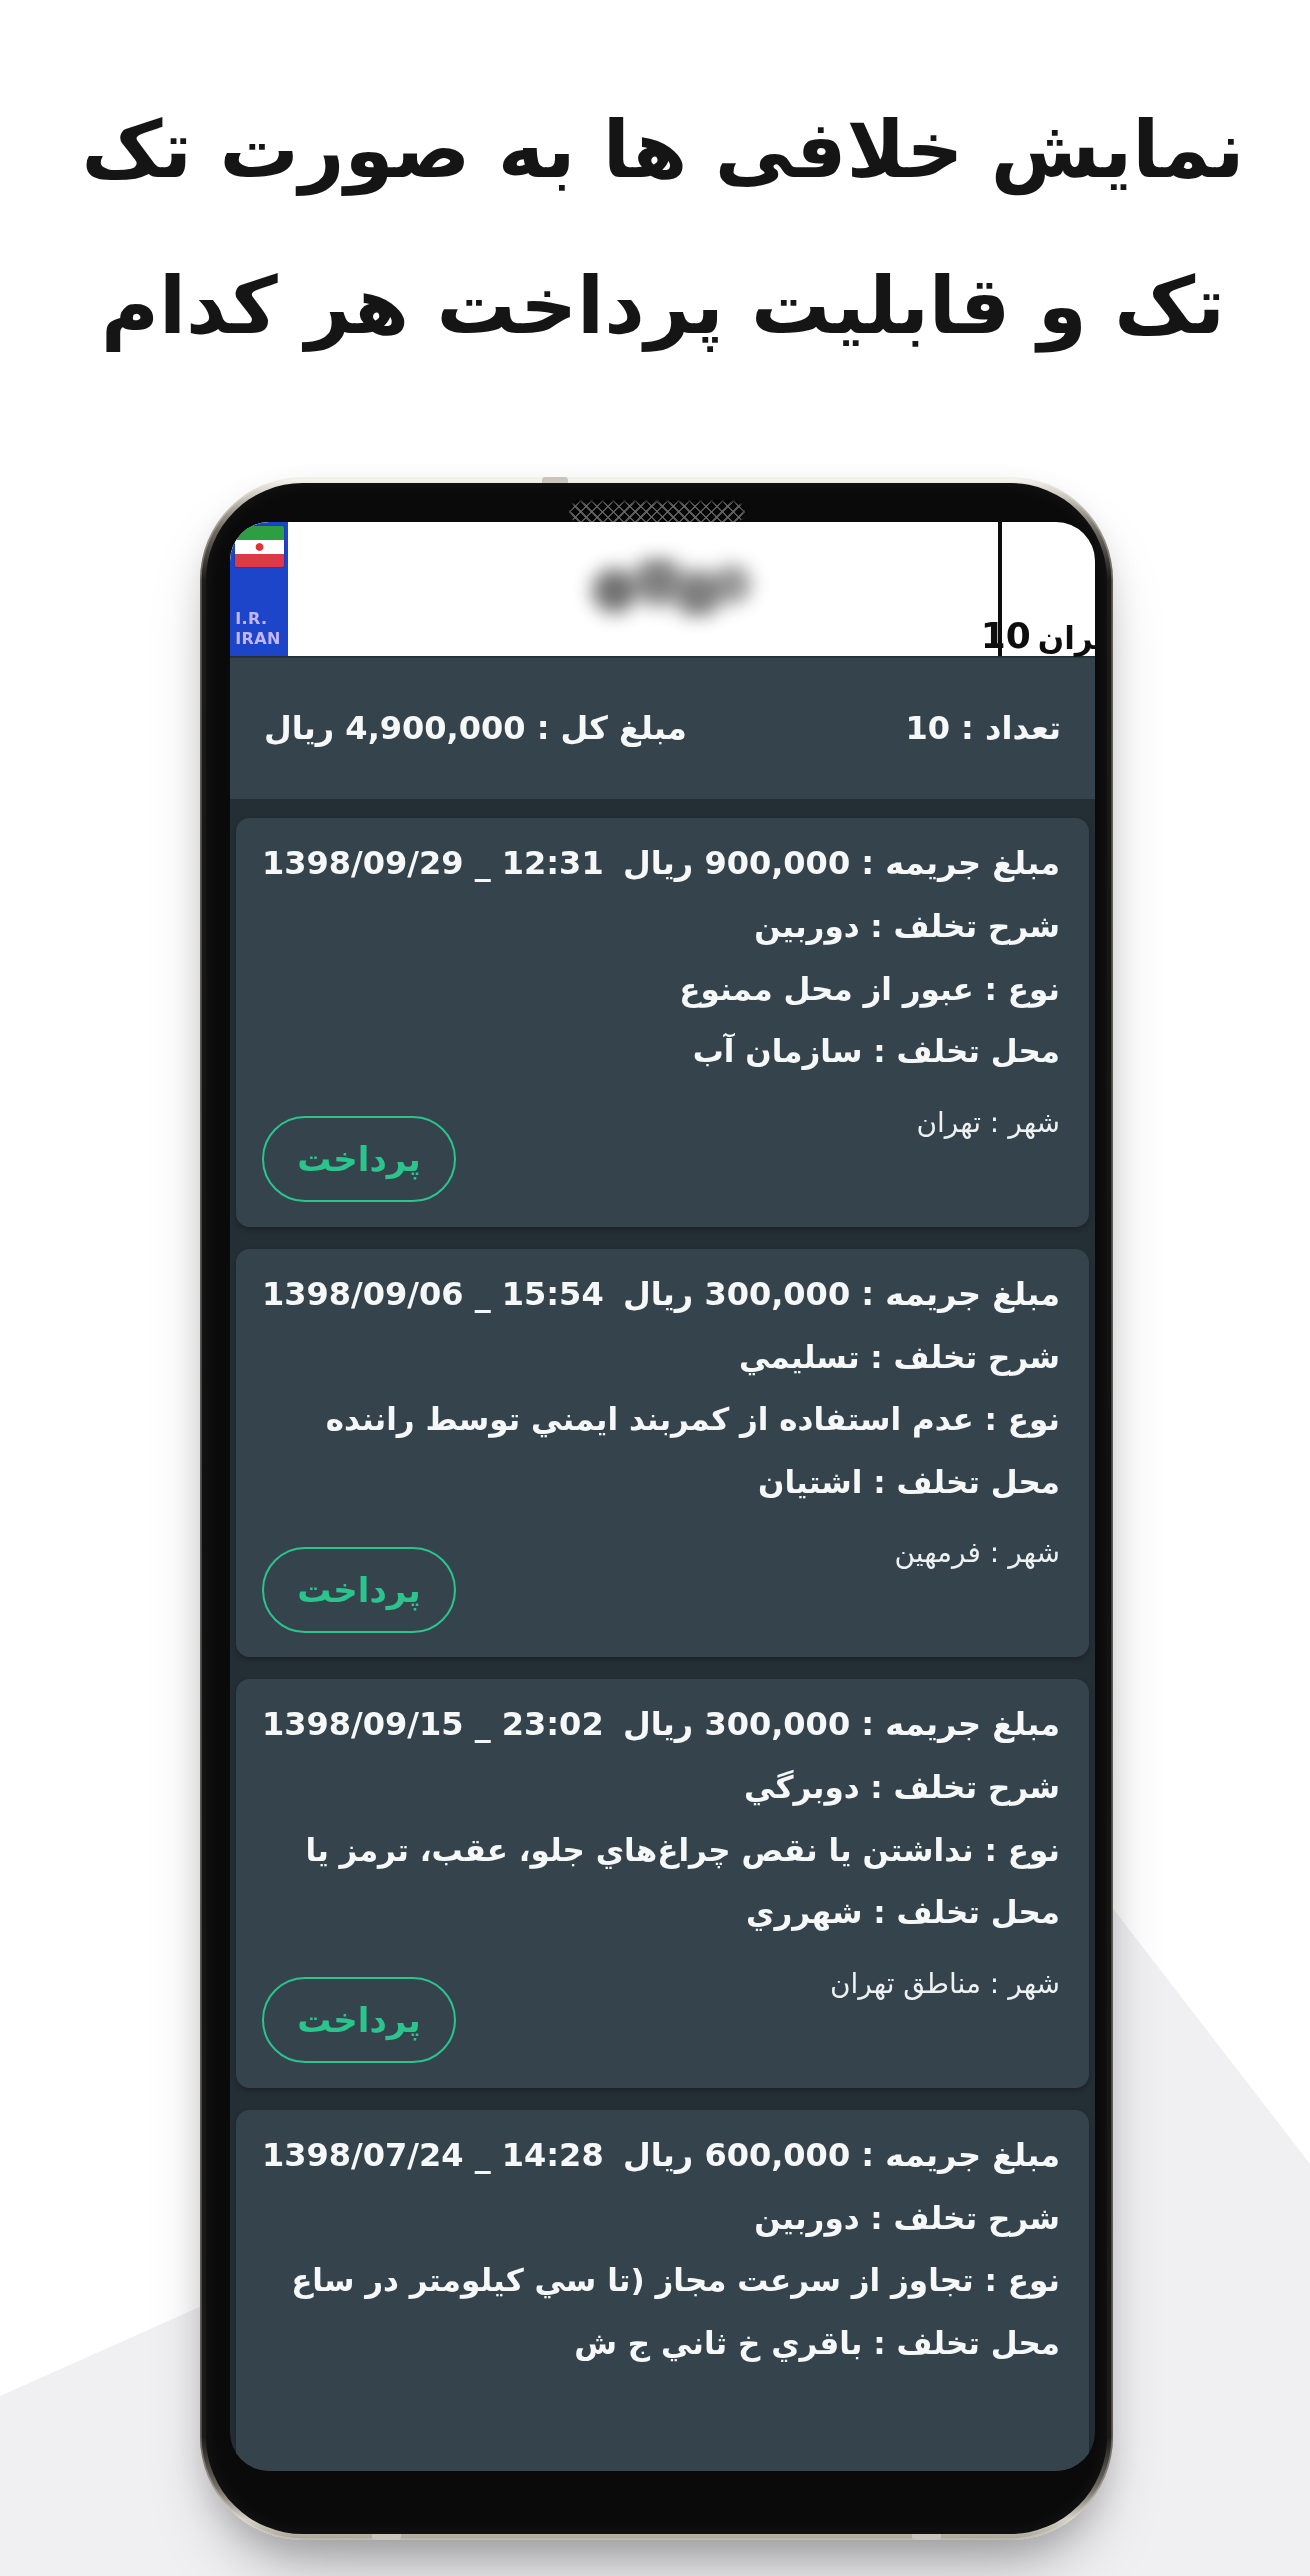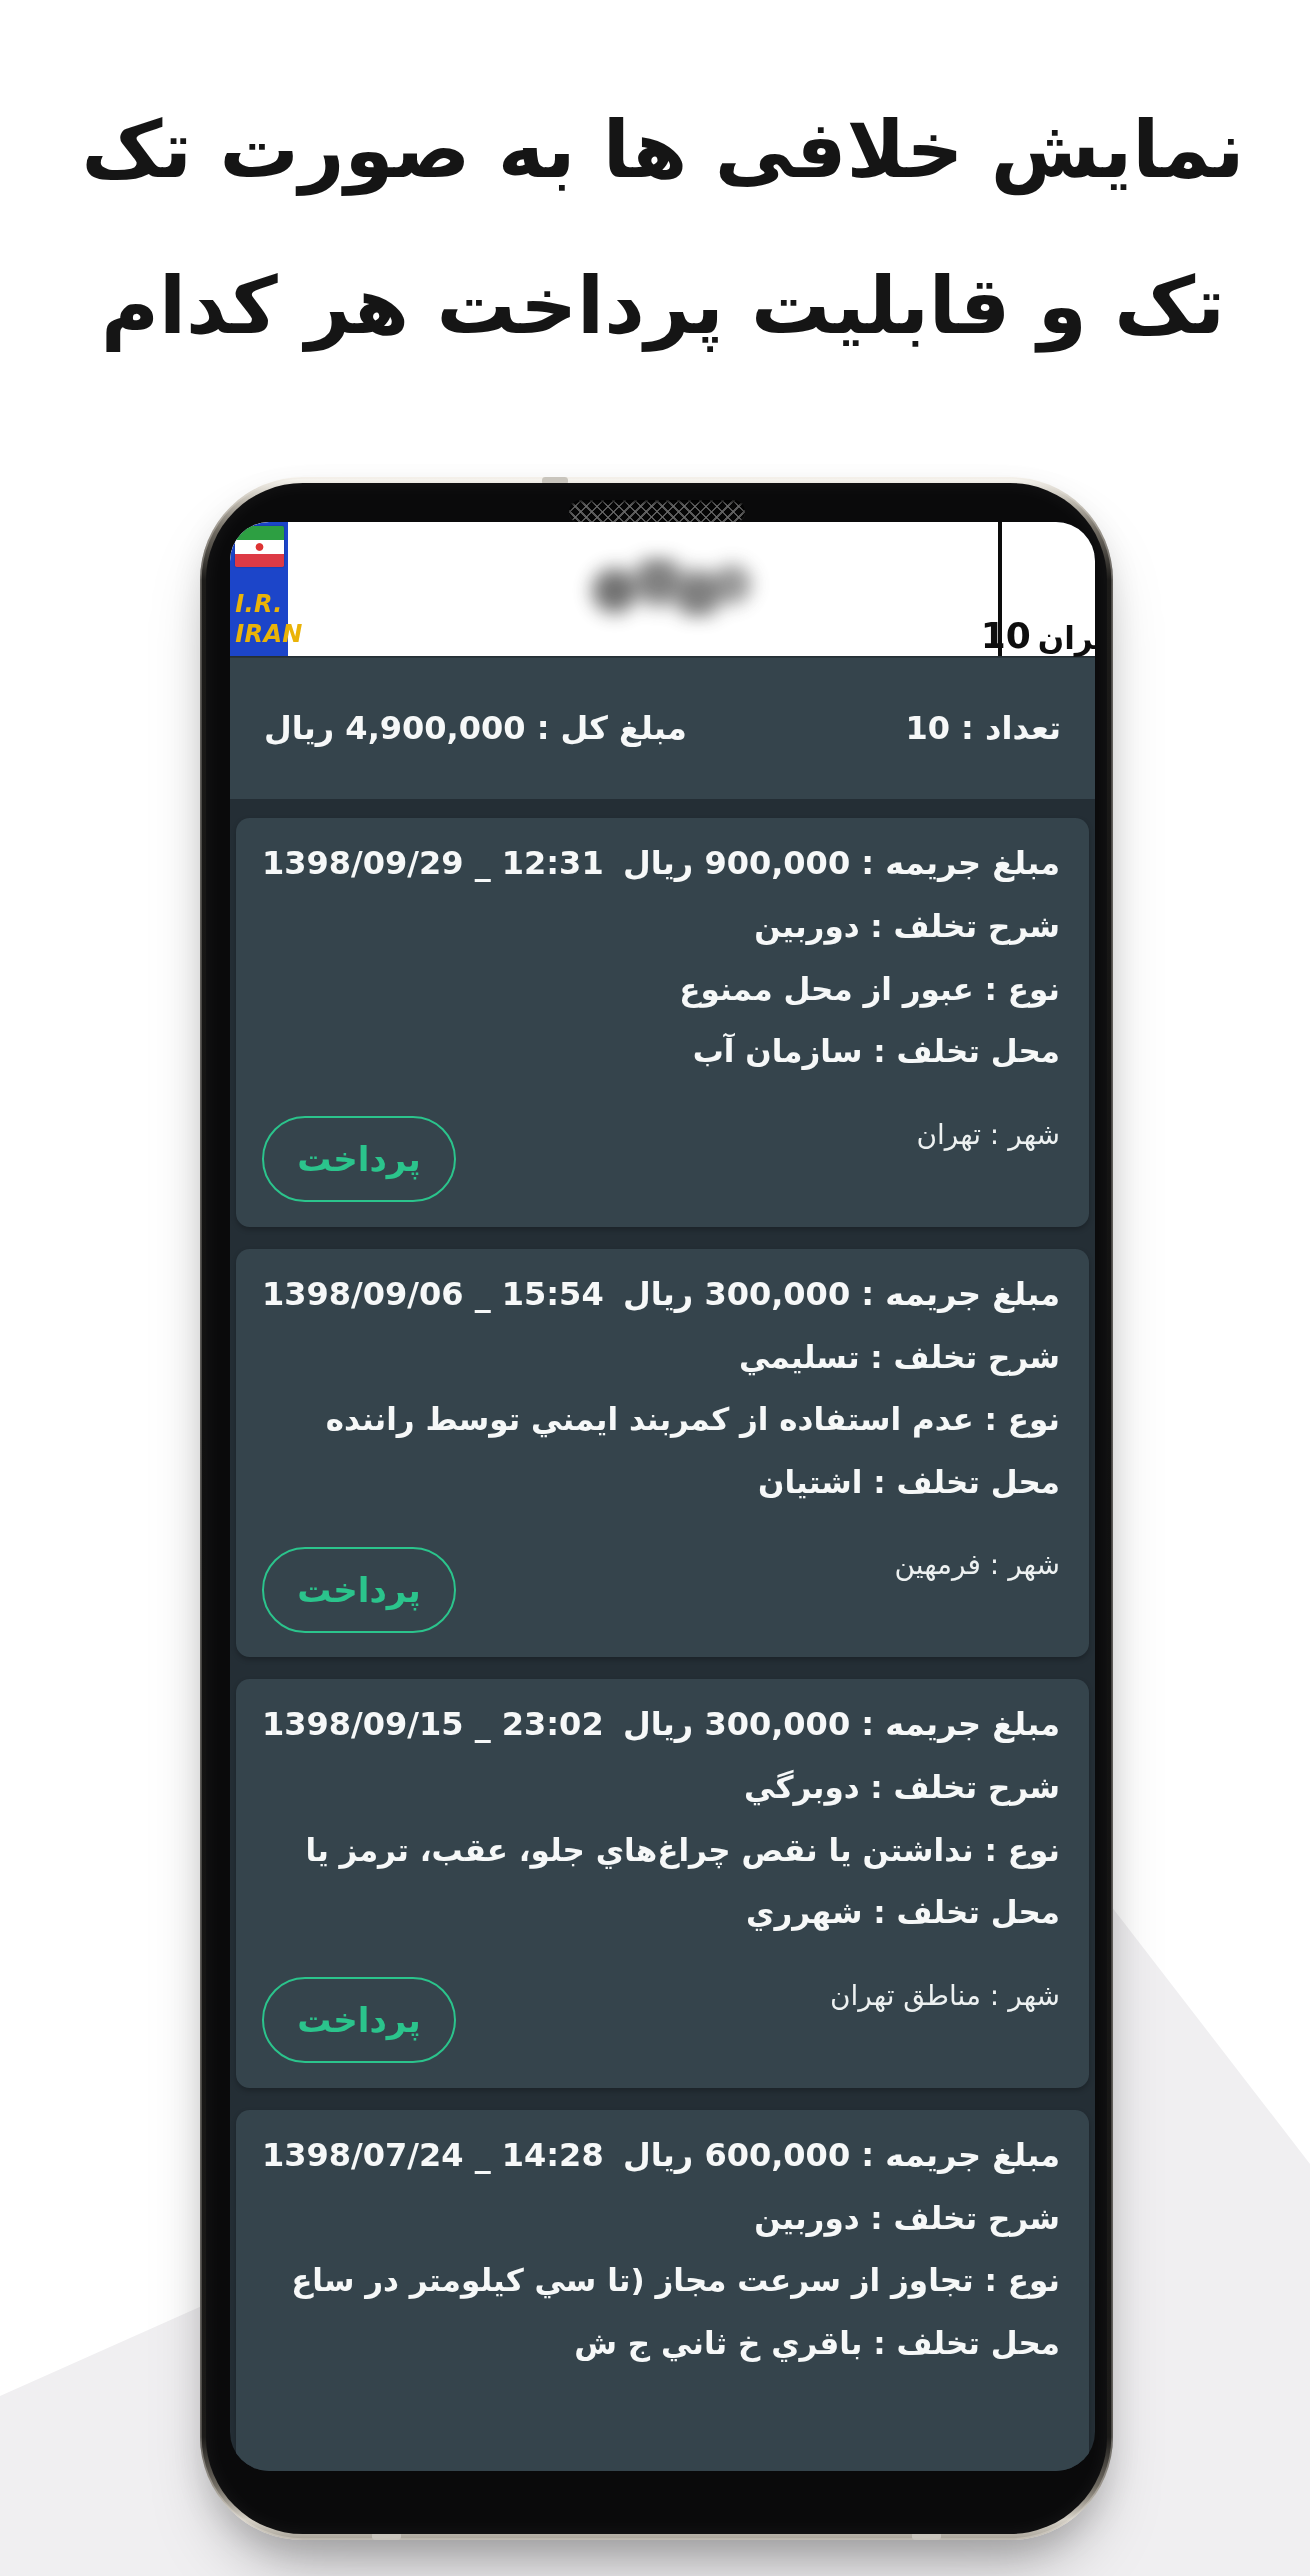--- a/index.html
+++ b/index.html
@@ -66,21 +66,21 @@
     position:absolute; left:0; top:0; width:58px; height:134px;
     background:#1c45c9; border-top-left-radius:39px;
     display:flex; flex-direction:column; padding:4.3px 4.3px 6.9px 5.2px;
   }
   .flag{ width:100%; height:41px; border-radius:1.7px; overflow:hidden; box-shadow:0 0 1.7px rgba(0,0,0,.4); }
   .flag .g{ height:13.7px; background:#2d9f42; }
   .flag .w{ height:13.7px; background:#ffffff;
             background-image:radial-gradient(circle at 50% 50%, #d33 0 3.4px, transparent 4.3px); }
   .flag .r{ height:13.7px; background:#dd3a45; }
   .badge-spacer{ flex:1; }
-  .badge-text{ color:#eab308; font-weight:bold; font-size:24px; line-height:1.25; letter-spacing:0.4px;font-style:italic; }
+  .badge-text{ color:#c4b5fd; font-weight:bold; font-size:16px; line-height:1.25; letter-spacing:0.4px; }
   .plate-blur{
     position:absolute; left:343px; top:33px; width:189px; height:65px;
     background:
       radial-gradient(circle at 22% 55%, rgba(35,35,35,.9) 0 12px, transparent 31px),
       radial-gradient(circle at 45% 40%, rgba(70,70,70,.95) 0 13.7px, transparent 34px),
       radial-gradient(circle at 66% 60%, rgba(45,45,45,.85) 0 13px, transparent 33px),
       radial-gradient(circle at 84% 45%, rgba(80,80,80,.8) 0 10.3px, transparent 27.5px);
     filter:blur(7.7px); opacity:.72;
   }
   .plate-divider{ position:absolute; right:93px; top:0; width:4.3px; height:134px; background:#0c0c0c; }
@@ -105,21 +105,21 @@
     background:#35444c; border-radius:13.7px; margin-bottom:22px;
     padding:26px 29px 19px 26px;
     box-shadow:0 2.6px 5.2px rgba(0,0,0,.22);
   }
   .vcard.cut{ min-height:438px; margin-bottom:0; }
   .vrow1{ display:flex; justify-content:space-between; align-items:center;
           font-size:32px; font-weight:bold; }
   .vdate{ direction:ltr;text-align:right; }
   .vline{ margin-top:26px; font-size:31px; font-weight:bold; line-height:1.18; }
   .vfoot{ display:flex; justify-content:space-between; align-items:flex-start; margin-top:26px; }
-  .vcity{ font-size:28px; font-weight:normal; color:#edf1f1; margin-top:22px; }
+  .vcity{ font-size:28px; font-weight:normal; color:#edf1f1; margin-top:10px; }
   .pay-btn{
     margin-top:20.6px; margin-bottom:5.2px;
     width:194px; height:86px; border-radius:43px;
     border:2.6px solid #2bc48c; background:transparent; color:#2bc48c;
     font-family:"DejaVu Sans", sans-serif;
     font-size:34px; font-weight:bold;
     display:flex; align-items:center; justify-content:center;
     cursor:pointer;
   }
 </style>

